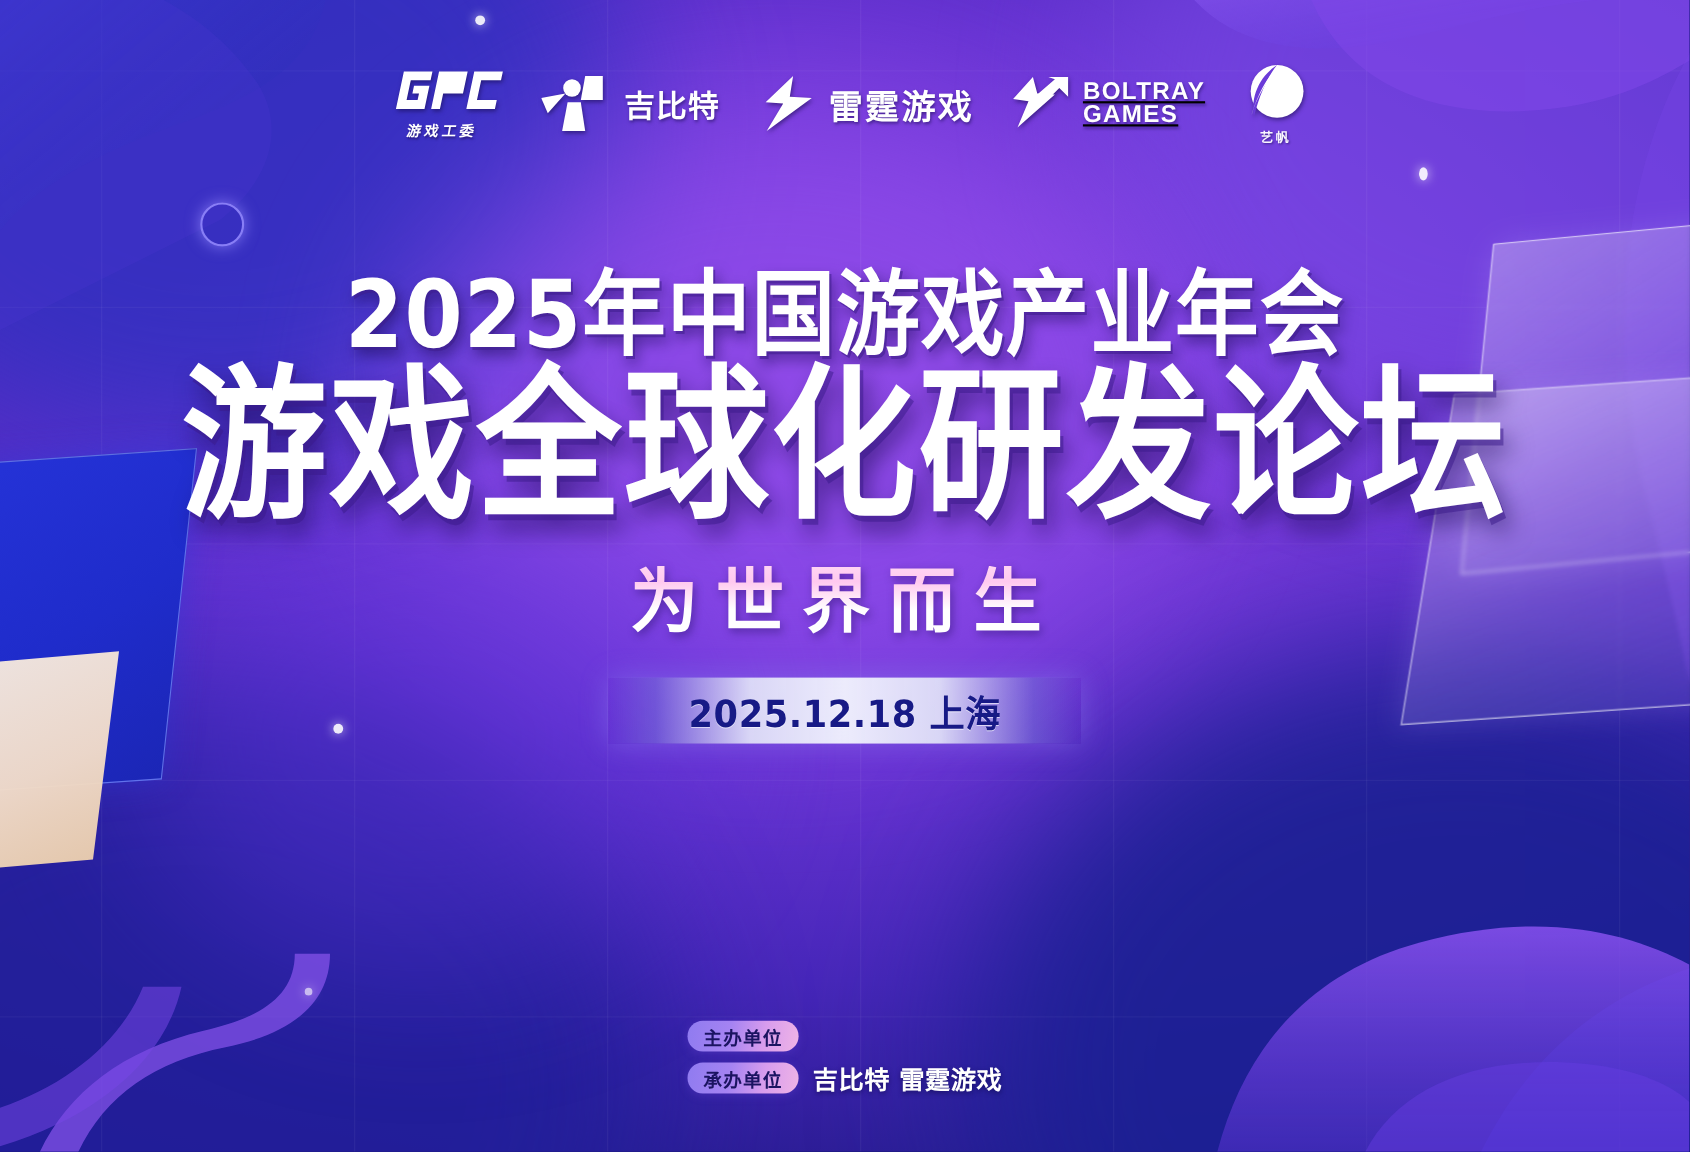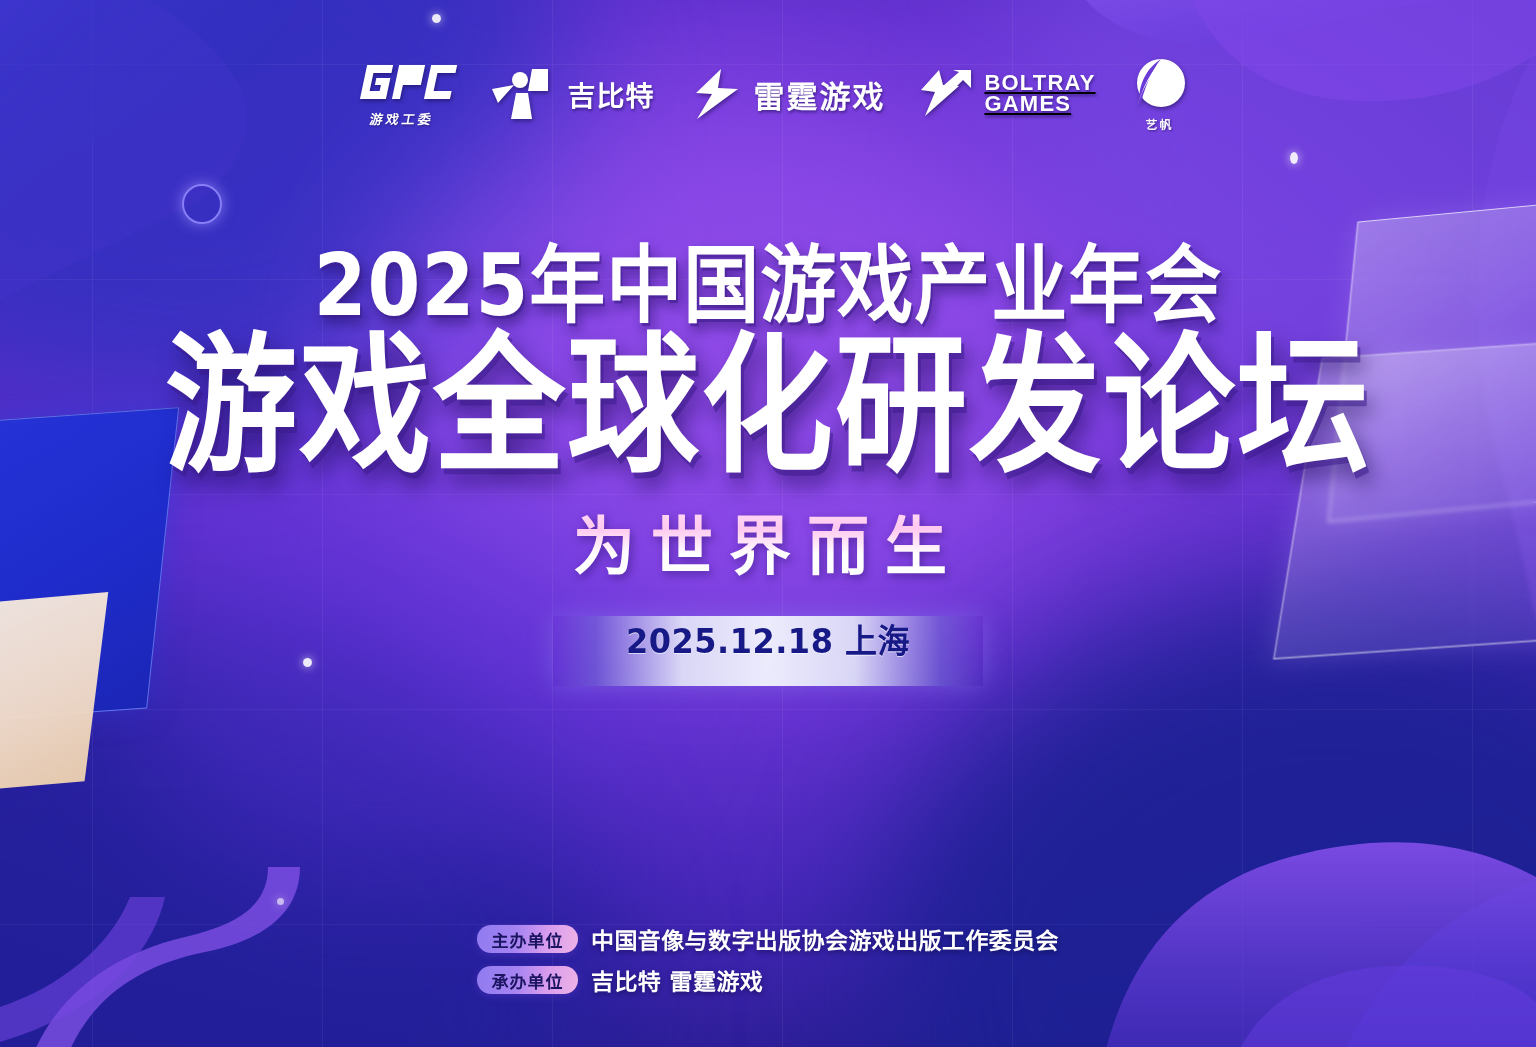--- a/index.html
+++ b/index.html
@@ -153,22 +153,22 @@
     background:linear-gradient(180deg,#ffd4f3 0%,#ffc9ef 22%,#ffffff 62%,#ffffff 100%);
     -webkit-background-clip:text;background-clip:text;
     color:transparent;
     filter:drop-shadow(2px 3px 4px rgba(30,12,90,.45));
     transform:scaleY(1.05);
   }
 
   
   .date-band{
     margin:38px auto 16px;
-    width:430px;height:70px;
-    display:flex;justify-content:center;
+    width:430px;height:60px;
+    display:flex;align-items:center;justify-content:center;
     background:linear-gradient(90deg,
       rgba(42,38,170,0) 0%,
       rgba(120,122,215,.45) 10%,
       rgba(226,228,248,.92) 30%,
       rgba(240,241,253,.97) 50%,
       rgba(226,228,248,.92) 70%,
       rgba(120,122,215,.45) 90%,
       rgba(42,38,170,0) 100%);
     box-shadow:0 0 26px rgba(160,170,255,.30);
   }
@@ -330,21 +330,20 @@
     <div class="date-band">
       <span class="date-text">2025.12.18 上海</span>
     </div>
   </div>
 
   <div class="credits">
     <div class="credits-inner">
 
       <div class="cred-row">
         <span class="pill">主办单位</span>
-        <span class="cred-text">中国音像与数字出版协会游戏出版工作委员会</span>
       </div>
 
 
       <div class="cred-row">
         <span class="pill">承办单位</span>
         <span class="cred-text">吉比特 雷霆游戏</span>
       </div>
 
     </div>
   </div>

